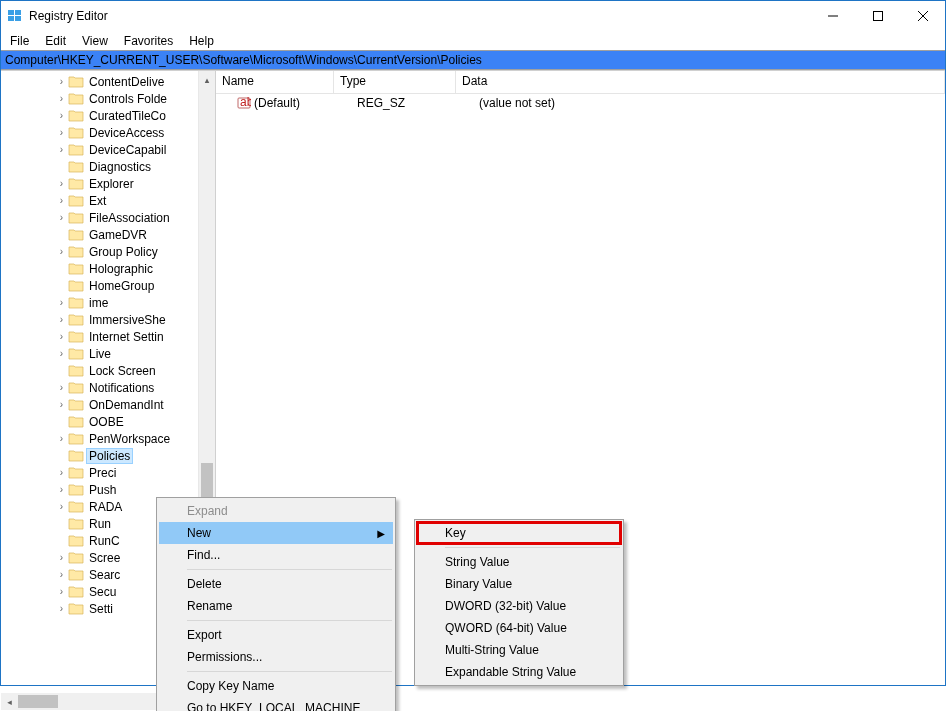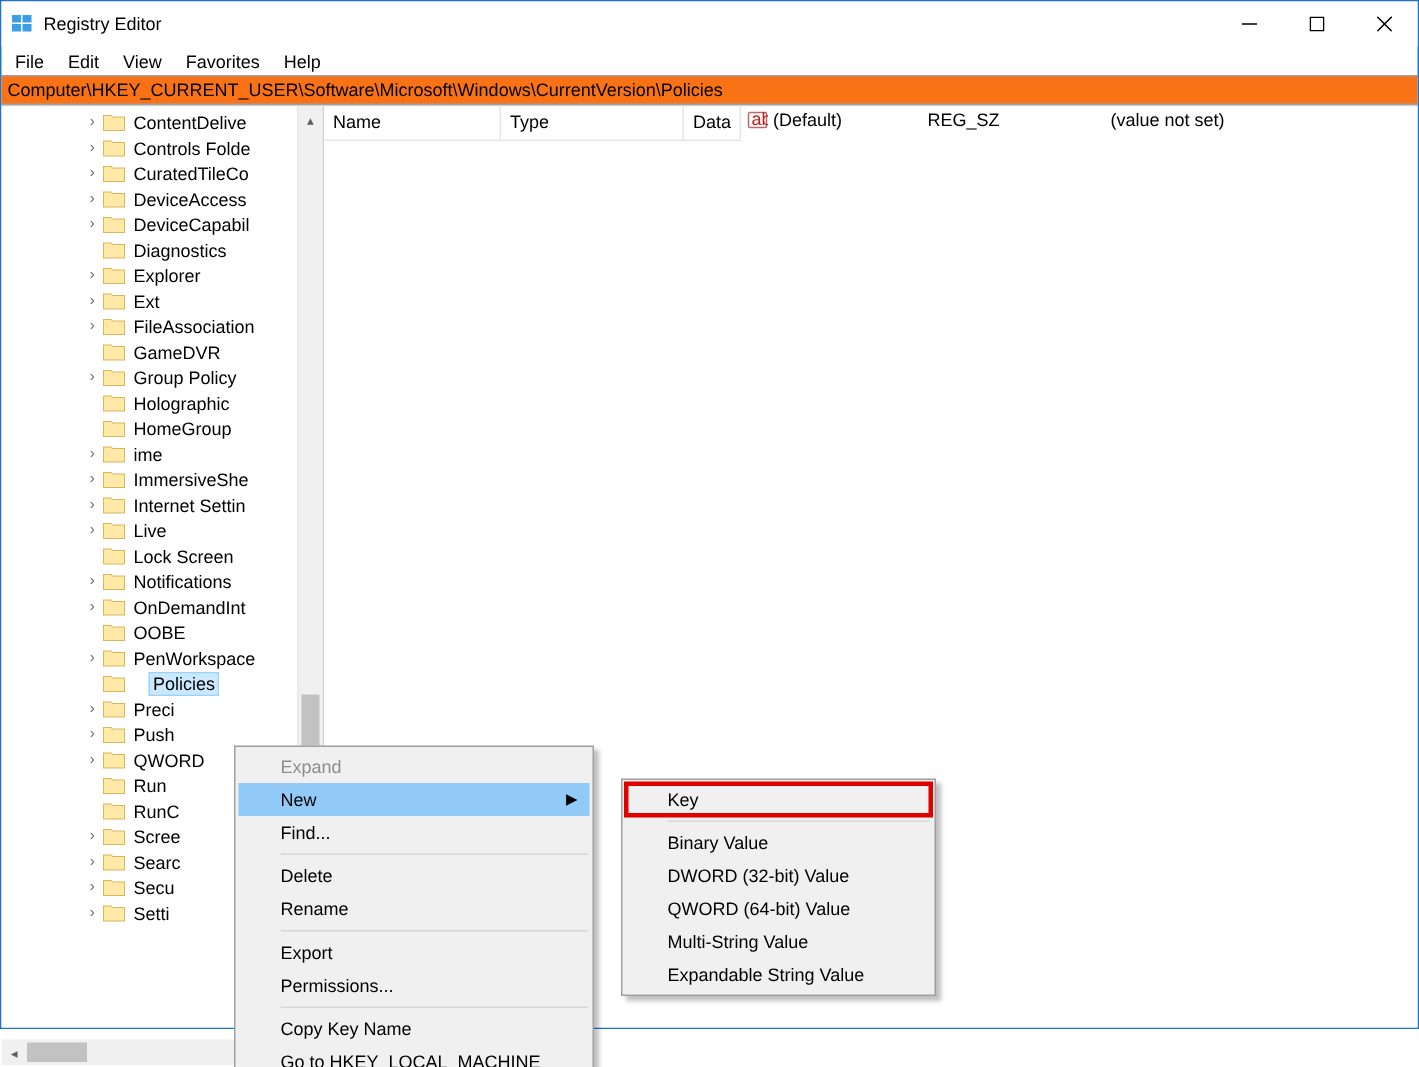--- a/index.html
+++ b/index.html
@@ -5,37 +5,37 @@
   * { box-sizing: border-box; font-family: "Segoe UI", Tahoma, sans-serif; font-size: 12px; }
   html, body { margin: 0; padding: 0; width: 946px; height: 711px; background: #fff; overflow: hidden; }
   .window { width: 946px; height: 686px; border: 1px solid #1e74c5; display: flex; flex-direction: column; }
   .titlebar { height: 30px; display: flex; align-items: center; padding-left: 6px; background: #fff; }
   .titlebar-icon { width: 16px; height: 16px; margin-right: 6px; display:flex; align-items:center; justify-content:center; }
   .titlebar-title { flex: 1; }
   .winbtns { display: flex; height: 100%; }
   .winbtn { width: 45px; display: flex; align-items: center; justify-content: center; }
   .menubar { height: 19px; display: flex; align-items: center; padding: 0 2px; gap: 2px; }
   .menuitem { padding: 1px 7px; }
-  .addrbar { height: 20px; border-top: 1px solid #a0a0a0; border-bottom: 1px solid #a0a0a0; padding: 1px 4px; background: #f97316; display:flex; align-items:center;}
+  .addrbar { height: 20px; border-top: 1px solid #a0a0a0; border-bottom: 1px solid #a0a0a0; padding: 1px 4px; background: #3b82f6; display:flex; align-items:center;}
   .client { flex: 1; display: flex; min-height: 0; border-top: 1px solid #d0d0d0; }
   .treepane { width: 215px; border-right: 1px solid #d0d0d0; position: relative; overflow: hidden; background:#fff;}
   .tree { position: absolute; left: 0; top: 0; right: 0; padding: 2px 0 2px 0; }
   .tree-item { display: flex; align-items: center; height: 17px; white-space: nowrap; }
   .tw { width: 11px; text-align: center; color: #6a6a6a; font-size: 10px; line-height: 11px; user-select:none;}
   .folder { width: 16px; height: 13px; margin: 0 3px 0 1px; flex-shrink:0; }
   .folder svg { display:block; }
   .tree-label { padding: 0 2px; }
-  .tree-item.selected .tree-label { background: #cce8ff; outline: 1px solid #99d1ff; margin-left: 13px; }
+  .tree-item.selected .tree-label { background: #cce8ff; outline: 1px solid #99d1ff; }
   .vscroll { position: absolute; right: 0; top: 0; bottom: 0; width: 17px; background: #f0f0f0; border-left: 1px solid #e8e8e8;}
   .vscroll .up, .vscroll .down { height:17px; display:flex;align-items:center;justify-content:center; color:#606060; font-size:9px;}
   .vscroll .thumb { position:absolute; left:2px; right:2px; background:#c2c2c2; }
-  .listpane { flex: 1; display: flex; background:#fff;}
+  .listpane { flex: 1; display: flex; flex-direction: column; background:#fff;}
   .listheader { height: 23px; display: flex; border-bottom: 1px solid #e5e5e5; }
   .colh { padding: 3px 6px; border-right: 1px solid #e5e5e5; }
-  .row { display: flex; height: 18px; align-items: center; }
+  .row { display: flex; height: 18px; align-items: center; padding-left: 17px; }
   .row .c1 { width: 118px; padding-left: 4px; display:flex; align-items:center; gap:3px;}
   .row .c2 { width: 122px; padding-left: 6px; }
   .row .c3 { flex: 1; padding-left: 6px; }
   .valicon { width:14px; height:14px; flex-shrink:0; }
   .hscroll { position:absolute; left:1px; bottom:1px; height:17px; width:214px; background:#f0f0f0; display:flex; align-items:center;}
   .hscroll .l,.hscroll .r{width:17px; text-align:center; color:#606060; font-size:9px;}
   .hscroll .track{flex:1; position:relative; height:100%;}
   .hscroll .thumb{position:absolute; top:2px; bottom:2px; left:0; width:40px; background:#c2c2c2;}
 
   .ctxmenu { position: absolute; background: #f0f0f0; border: 1px solid #a0a0a0; box-shadow: 3px 3px 3px rgba(0,0,0,0.25); padding: 2px; }
@@ -454,21 +454,21 @@
             <span class="tw"></span>
             <span class="tw"></span>
             <span class="tw"></span>
             <span class="tw"></span>
             <span class="tw">›</span>
             <span class="folder">
               <svg width="16" height="13" viewBox="0 0 16 13">
                 <path d="M1 2h5l1 1h8v9H1z" fill="#ffe9a6" stroke="#d9b65a" stroke-width="0.7"></path>
               </svg>
             </span>
-            <span class="tree-label">QWORD</span>
+            <span class="tree-label">RADA</span>
           </div>
           <div class="tree-item">
             <span class="tw"></span>
             <span class="tw"></span>
             <span class="tw"></span>
             <span class="tw"></span>
             <span class="tw"></span>
             <span class="tw"></span>
             <span class="folder">
               <svg width="16" height="13" viewBox="0 0 16 13">
@@ -620,20 +620,23 @@
     <div class="mi">
       <span>Go to HKEY_LOCAL_MACHINE</span>
     </div>
   </div>
 <div class="ctxmenu" id="context-sub">
     <div class="mi boxed">
       <span>Key</span>
     </div>
     <div class="sep"></div>
     <div class="mi">
+      <span>String Value</span>
+    </div>
+    <div class="mi">
       <span>Binary Value</span>
     </div>
     <div class="mi">
       <span>DWORD (32-bit) Value</span>
     </div>
     <div class="mi">
       <span>QWORD (64-bit) Value</span>
     </div>
     <div class="mi">
       <span>Multi-String Value</span>

